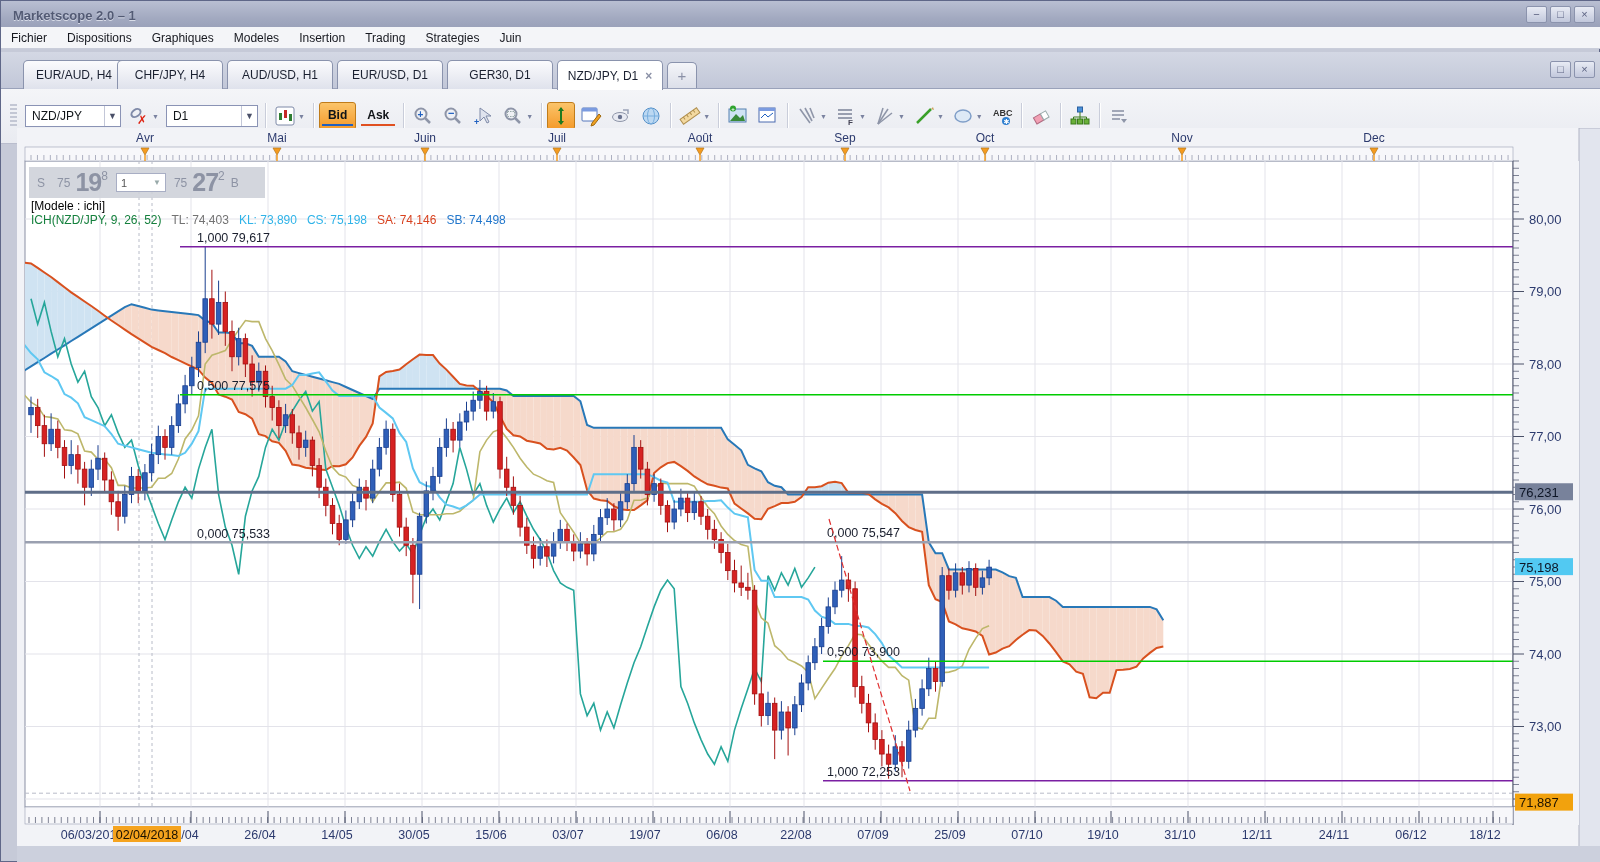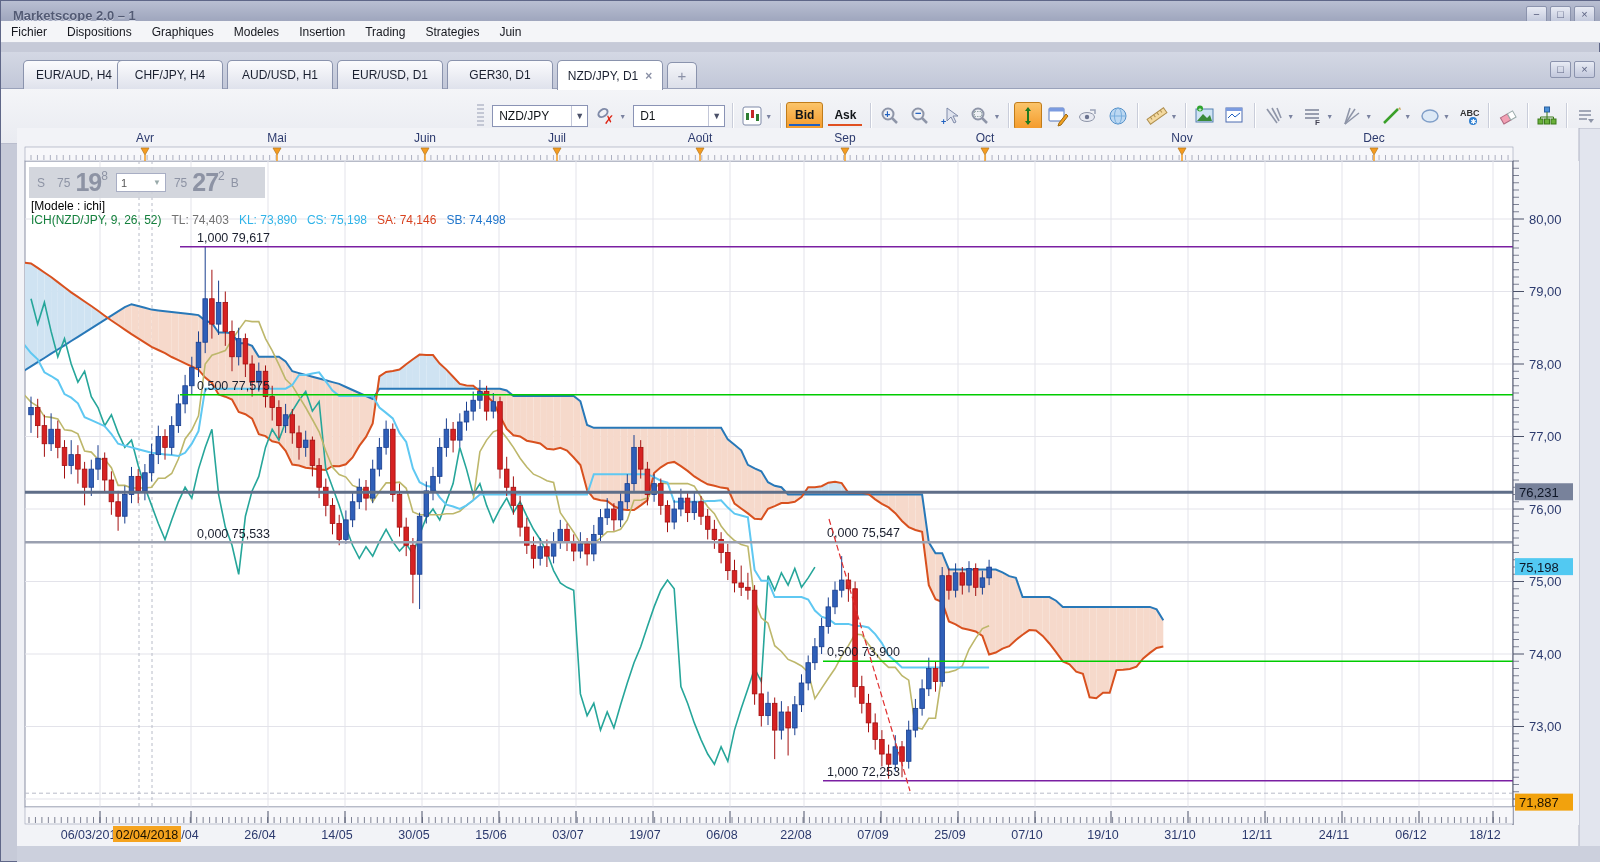--- a/index.html
+++ b/index.html
@@ -11,41 +11,41 @@
   #titlebar { position:absolute; left:0; top:0; width:1600px; height:29px;
     background:linear-gradient(#b9bfd2,#a2a9c0 60%,#989fb8); display:flex; align-items:center; }
   #title-text { font-size:13px; font-weight:bold; color:#525a74; padding-left:12px;
     text-shadow:0 1px 0 #d8dce8; }
   .winbtns { position:absolute; right:6px; top:5px; display:flex; gap:3px; }
   .winbtn { width:21px; height:17px; background:linear-gradient(#e8ebf4,#c2c8dc);
     border:1px solid #8b93ad; border-radius:2px; font-size:11px; color:#5a6180;
     display:flex; align-items:center; justify-content:center; line-height:1; }
 
   
-  #menubar { position:absolute; left:0; top:20px; width:1600px; height:22px;
+  #menubar { position:absolute; left:0; top:26px; width:1600px; height:22px;
     background:#f4f5f8; border-bottom:1px solid #c9cdda; display:flex; align-items:center; }
   .menu-item { font-size:12px; color:#16181f; padding:3px 10px; }
 
   
   #tabbar { position:absolute; left:0; top:51px; width:1600px; height:37px;
     background:linear-gradient(#d4d8e4,#c2c7d8); border-bottom:1px solid #9aa2ba; }
   .tab { position:absolute; top:8px; height:29px; border:1px solid #8a93ad; border-bottom:none;
     border-radius:5px 5px 0 0; background:linear-gradient(#fbfbfd,#dfe2ec);
     font-size:12px; color:#1a2030; display:flex; align-items:center; justify-content:center; gap:7px; }
   .tab.active { background:#ffffff; height:30px; z-index:2; }
   .tab .x { color:#8a90a6; font-size:12px; font-weight:bold; }
   #newtab { position:absolute; top:10px; height:26px; width:30px; border:1px solid #8a93ad;
     border-bottom:none; border-radius:5px 5px 0 0; background:linear-gradient(#f4f5f9,#dcdfe9);
     color:#8a90a6; font-size:15px; display:flex; align-items:center; justify-content:center; }
   #tabbar .winbtns { top:9px; }
 
   
   #toolbar { position:absolute; left:0; top:88px; width:1600px; height:55px;
     background:linear-gradient(#f4f5f8,#e9ebf1); border-bottom:1px solid #b9bdcd;
-    display:flex; align-items:center; padding-left:4px;justify-content:flex-end; }
+    display:flex; align-items:center; padding-left:4px; }
   .grip { width:7px; height:24px; margin:0 5px;
     background:repeating-linear-gradient(#c3c7d4 0 2px,transparent 2px 4px); }
   .tbtn { height:28px; min-width:28px; margin:0 1px; border:1px solid transparent; border-radius:3px;
     display:flex; align-items:center; justify-content:center; padding:0 2px; }
   .tbtn.selected { background:linear-gradient(#fbc46a,#f49a2a); border:1px solid #c07c1a; }
   .combo { height:22px; background:#fff; border:1px solid #8a93b5; display:flex; align-items:center;
     font-size:12px; color:#101418; margin:0 3px; }
   .combo .val { padding:0 6px; }
   .combo .dd { width:16px; height:100%; border-left:1px solid #c3c7d8;
     display:flex; align-items:center; justify-content:center; color:#4a5068; font-size:9px; }

